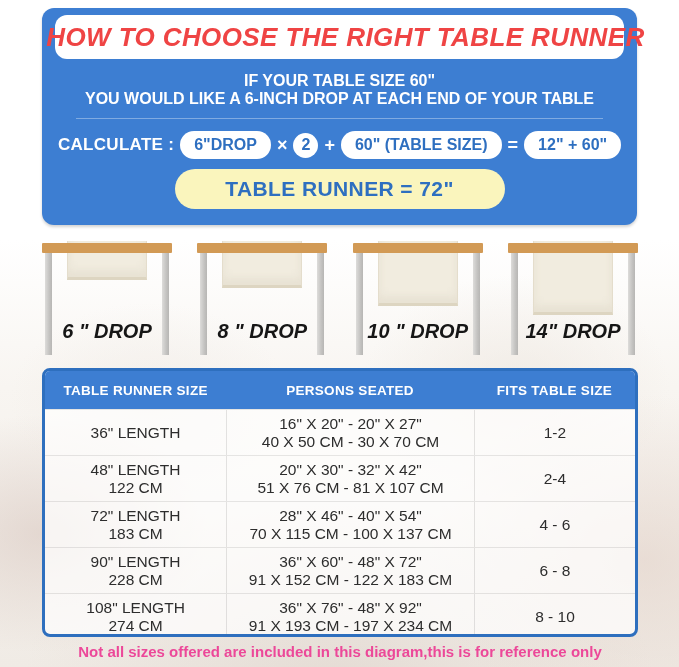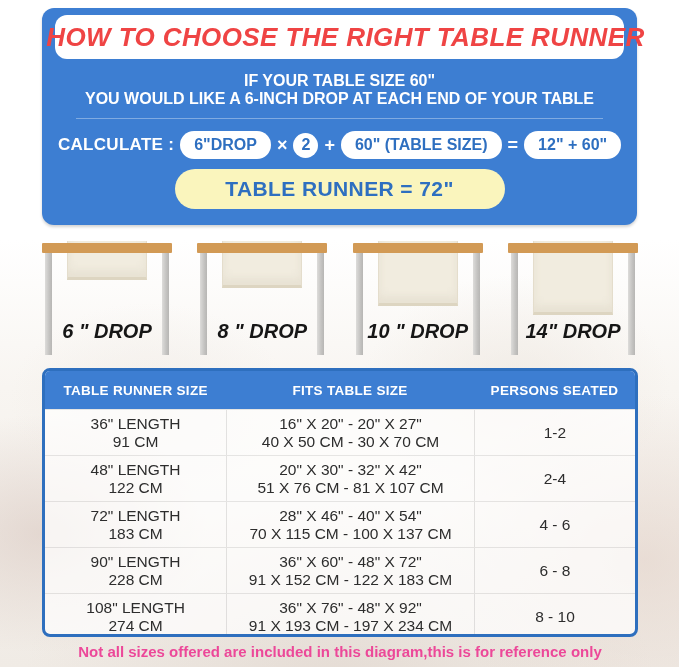--- a/index.html
+++ b/index.html
@@ -154,28 +154,27 @@
     <div class="tabletop"></div>
     <div class="leg left"></div>
     <div class="leg right"></div>
     <div class="drop-label">14" DROP</div>
   </div>
 </div>
 
 <div class="size-table">
   <div class="thead">
     <div class="hc">TABLE RUNNER SIZE</div>
+    <div class="hc">PERSONS SEATED</div>
     <div class="hc">FITS TABLE SIZE</div>
-    <div class="hc">PERSONS SEATED</div>
   </div>
 
   <div class="trow">
     <div class="cell left">
       <span>36" LENGTH</span>
-      <span>91 CM</span>
     </div>
     <div class="cell mid">
       <span>16" X 20" - 20" X 27"</span>
       <span>40 X 50 CM - 30 X 70 CM</span>
     </div>
     <div class="cell right">
       <span>1-2</span>
     </div>
   </div>
 

